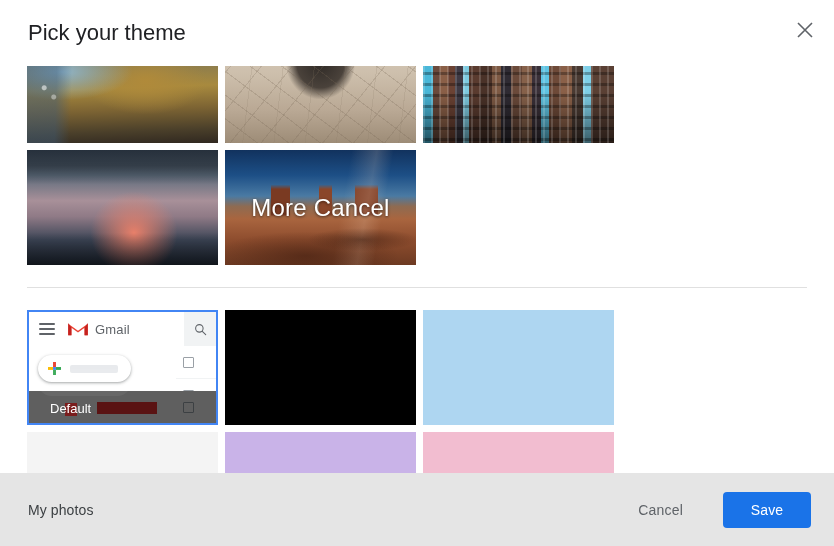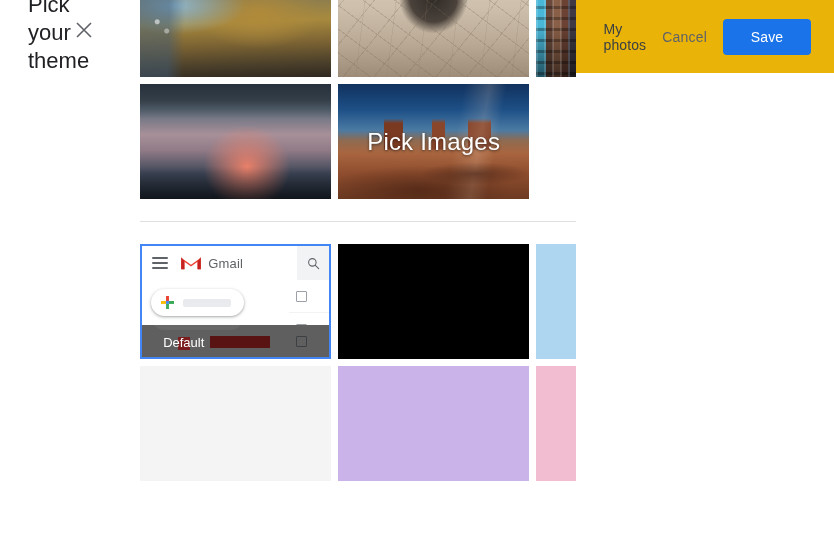--- a/index.html
+++ b/index.html
@@ -11,21 +11,21 @@
     font-family: "Liberation Sans", sans-serif;
     -webkit-font-smoothing: antialiased;
   }
 
   .dialog {
     position: relative;
     width: 834px;
     height: 546px;
     background: #ffffff;
     display: flex;
-    flex-direction: row;
+    flex-direction: column;
   }
 
   
   .header {
     position: relative;
     height: 66px;
     flex: 0 0 66px;
     display: flex;
     align-items: center;
     padding: 0 24px 0 28px;
@@ -319,21 +319,21 @@
     background: rgba(255,255,255,.06);
   }
 
   
   .footer {
     flex: 0 0 73px;
     height: 73px;
     display: flex;
     align-items: center;
     padding: 0 23px 0 28px;
-    background: #eab308;
+    background: #e5e5e5;
     position: relative;
     z-index: 5;
   }
   .my-photos {
     font-size: 14px;
     color: #3c4043;
     cursor: pointer;
     letter-spacing: .1px;
   }
   .footer-spacer { flex: 1 1 auto; }
@@ -354,21 +354,21 @@
     font-weight: 500;
     color: #ffffff;
     background: #1a73e8;
     border: none;
     padding: 0 24px;
     height: 36px;
     min-width: 88px;
     border-radius: 4px;
     cursor: pointer;
     font-family: inherit;
-    margin-left: 0;
+    margin-left: 24px;
     letter-spacing: .2px;
   }
 </style>
 </head>
 <body>
 
 <div class="dialog">
 
   <div class="header">
     <div class="header-title">Pick your theme</div>
@@ -395,21 +395,21 @@
         <div class="thumb">
           <div class="art art-city"></div>
         </div>
 
         <div class="thumb">
           <div class="art art-ocean"></div>
         </div>
 
         <div class="thumb">
           <div class="art art-valley"></div>
-          <div class="thumb-label">Pick Images</div>
+          <div class="thumb-label">More Cancel</div>
         </div>
 
       </div>
 
       <div class="divider"></div>
 
       <div class="color-grid">
 
         <div class="gmail-tile">
 

